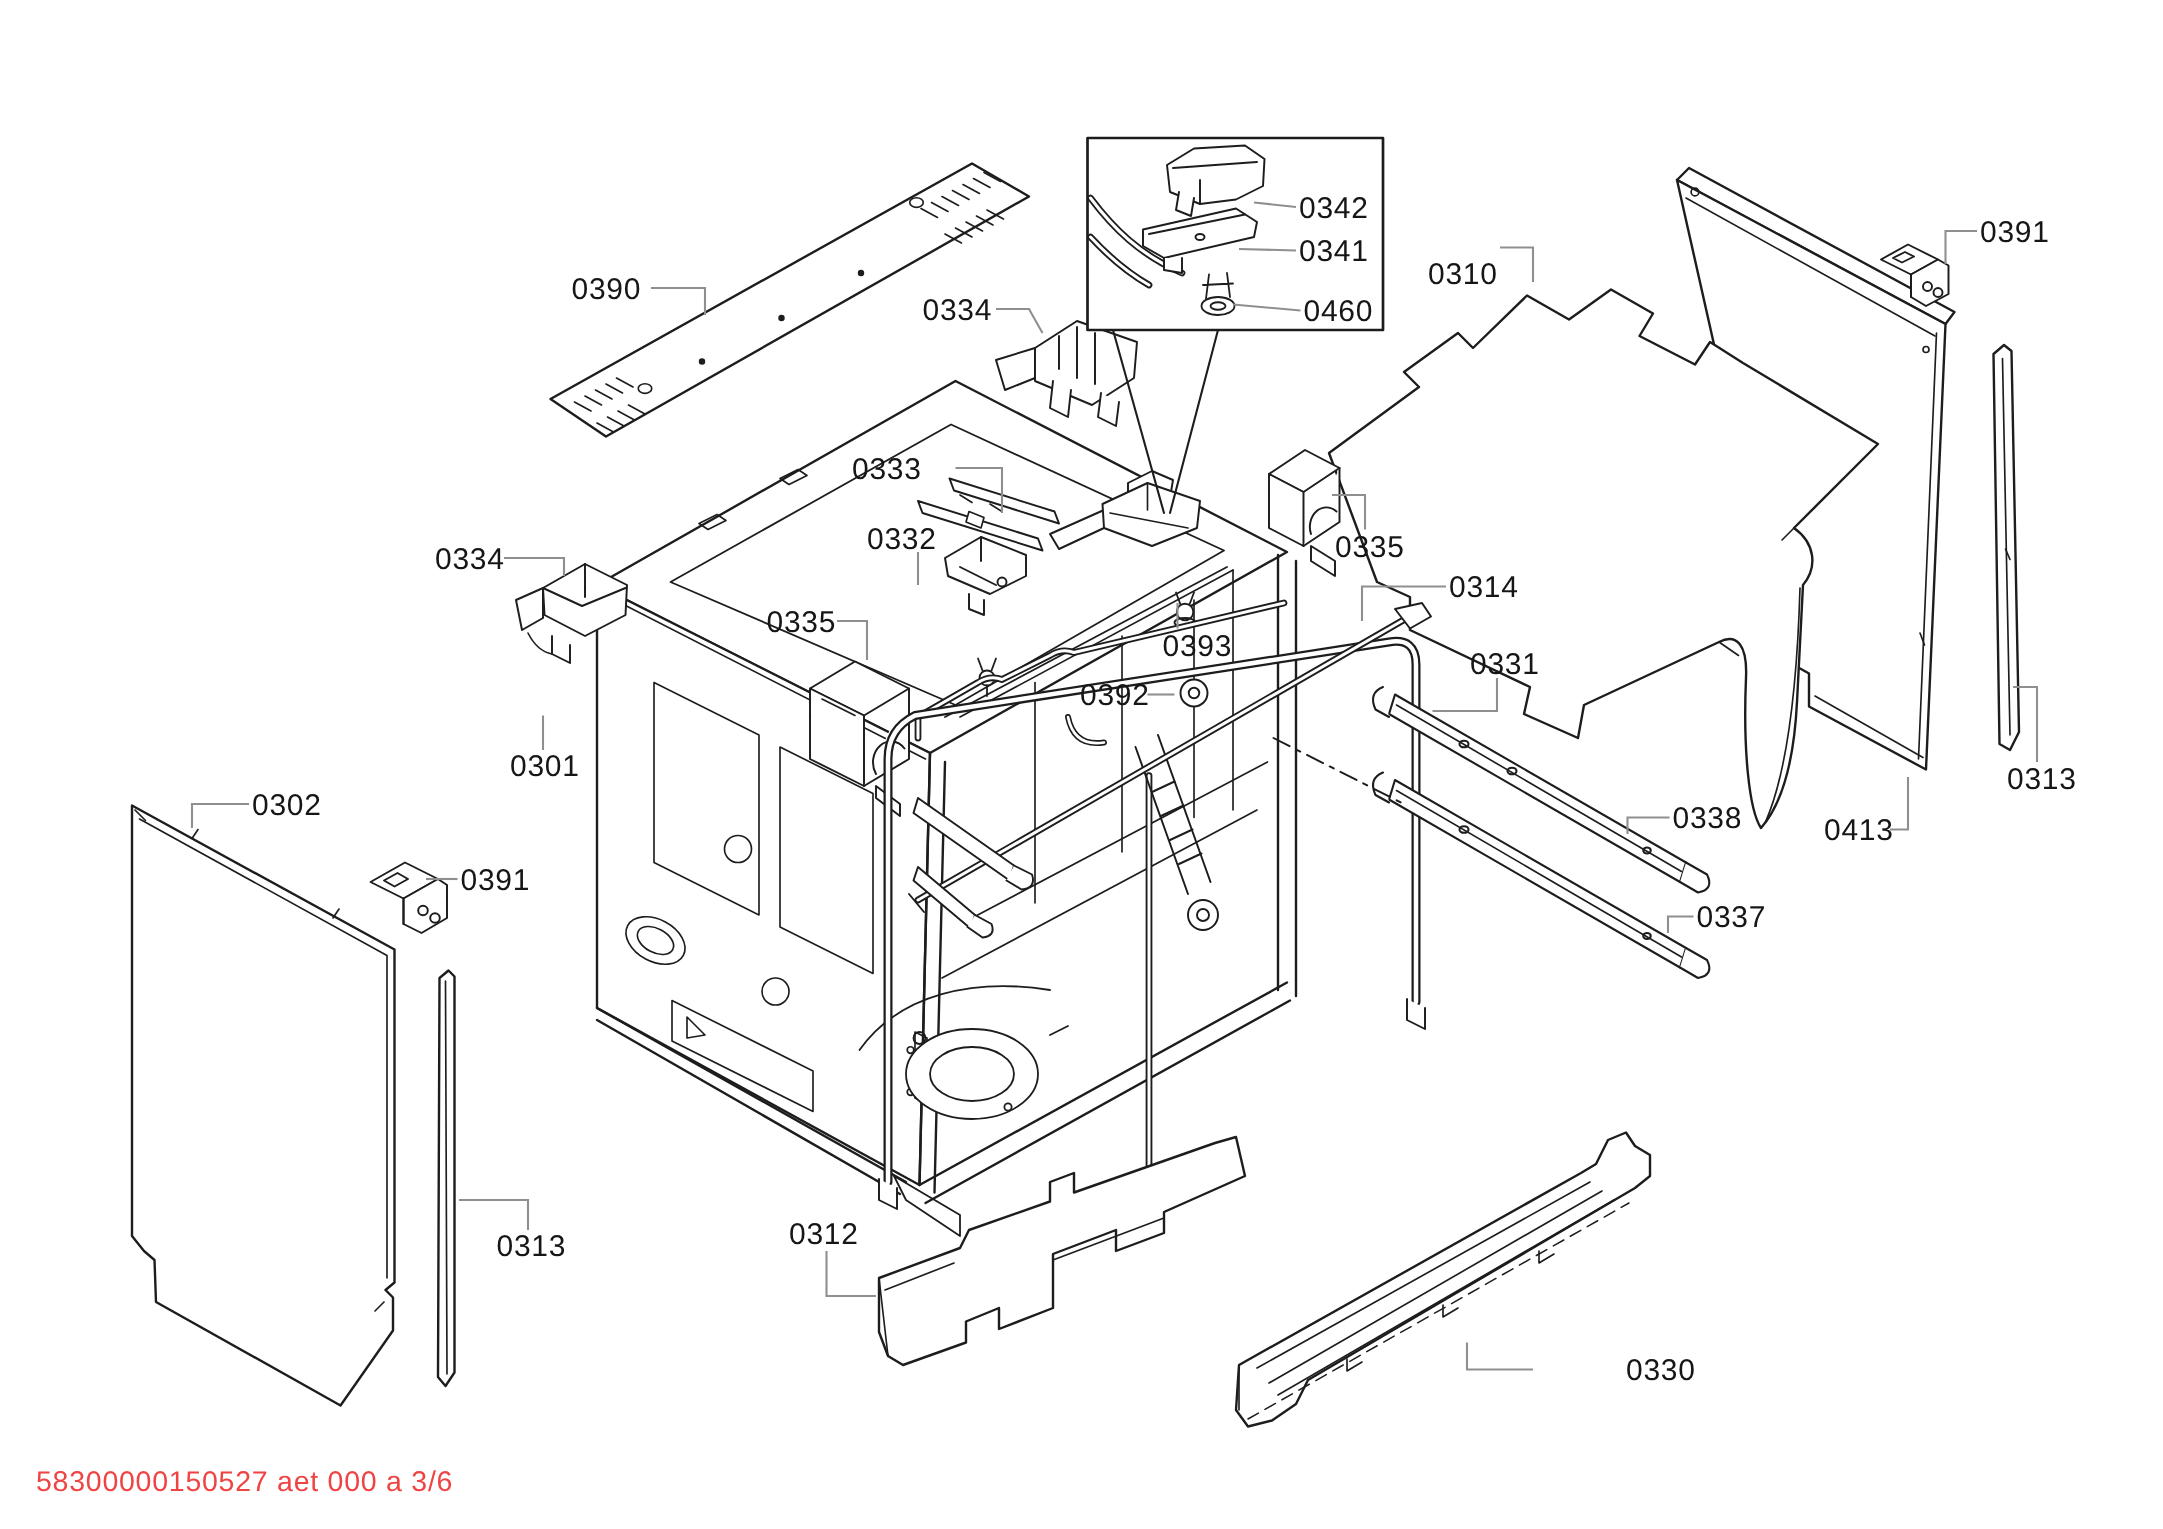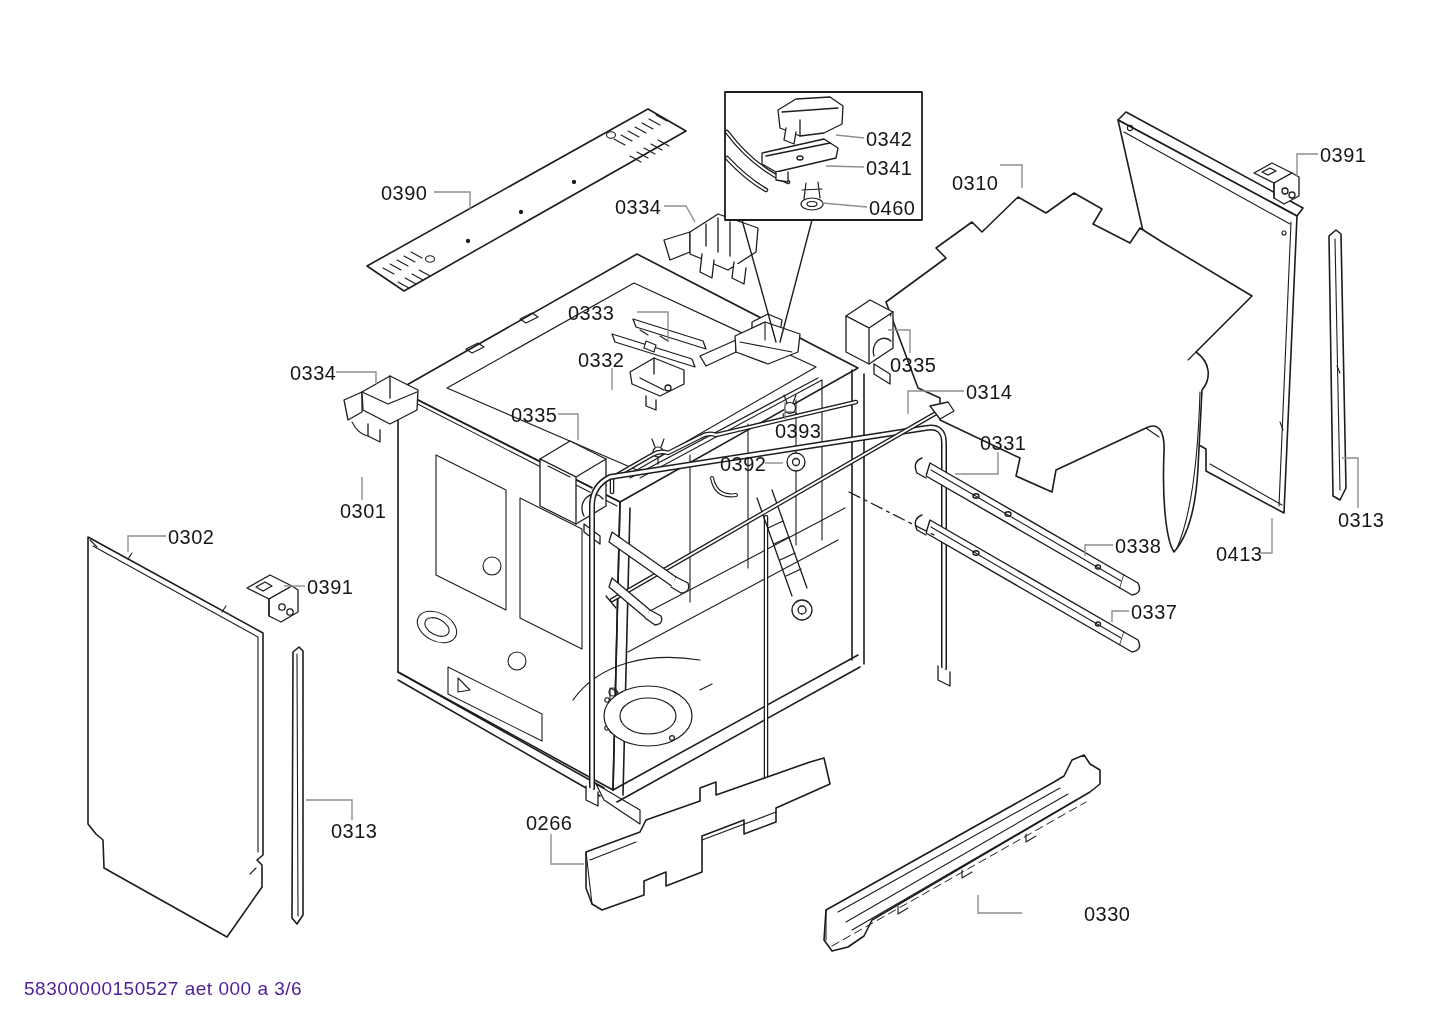--- a/index.html
+++ b/index.html
@@ -6,21 +6,21 @@
   .stage{
     position:relative;width:1442px;height:1019px;background:#ffffff;
     font-family:"Liberation Sans", sans-serif;overflow:hidden;
   }
   .stage svg{position:absolute;left:0;top:0;}
   .plabel{
     position:absolute;font-size:20px;color:#161616;letter-spacing:0.5px;
     white-space:nowrap;line-height:1;
   }
   .footer{
-    position:absolute;left:24px;top:978px;font-size:19px;color:#4c1d95;
+    position:absolute;left:24px;top:978px;font-size:19px;color:#ef4444;
     letter-spacing:0.5px;
   }
 </style>
 </head>
 <body>
 
 <div class="stage">
 
 <svg width="1442" height="1019" viewBox="0 0 1442 1019">
   <g fill="none" stroke="#1d1d1d" stroke-width="1.6" stroke-linejoin="round" stroke-linecap="round">
@@ -399,18 +399,18 @@
 <span class="plabel" style="left:720px;top:454px">0392</span>
 <span class="plabel" style="left:980px;top:433px">0331</span>
 <span class="plabel" style="left:340px;top:501px">0301</span>
 <span class="plabel" style="left:168px;top:527px">0302</span>
 <span class="plabel" style="left:307px;top:577px">0391</span>
 <span class="plabel" style="left:1115px;top:536px">0338</span>
 <span class="plabel" style="left:1131px;top:602px">0337</span>
 <span class="plabel" style="left:1216px;top:544px">0413</span>
 <span class="plabel" style="left:1338px;top:510px">0313</span>
 <span class="plabel" style="left:331px;top:821px">0313</span>
-<span class="plabel" style="left:526px;top:813px">0266</span>
+<span class="plabel" style="left:526px;top:813px">0312</span>
 <span class="plabel" style="left:1084px;top:904px">0330</span>
 
 <div class="footer">58300000150527 aet 000 a 3/6</div>
 
 </div>
 
 </body></html>

